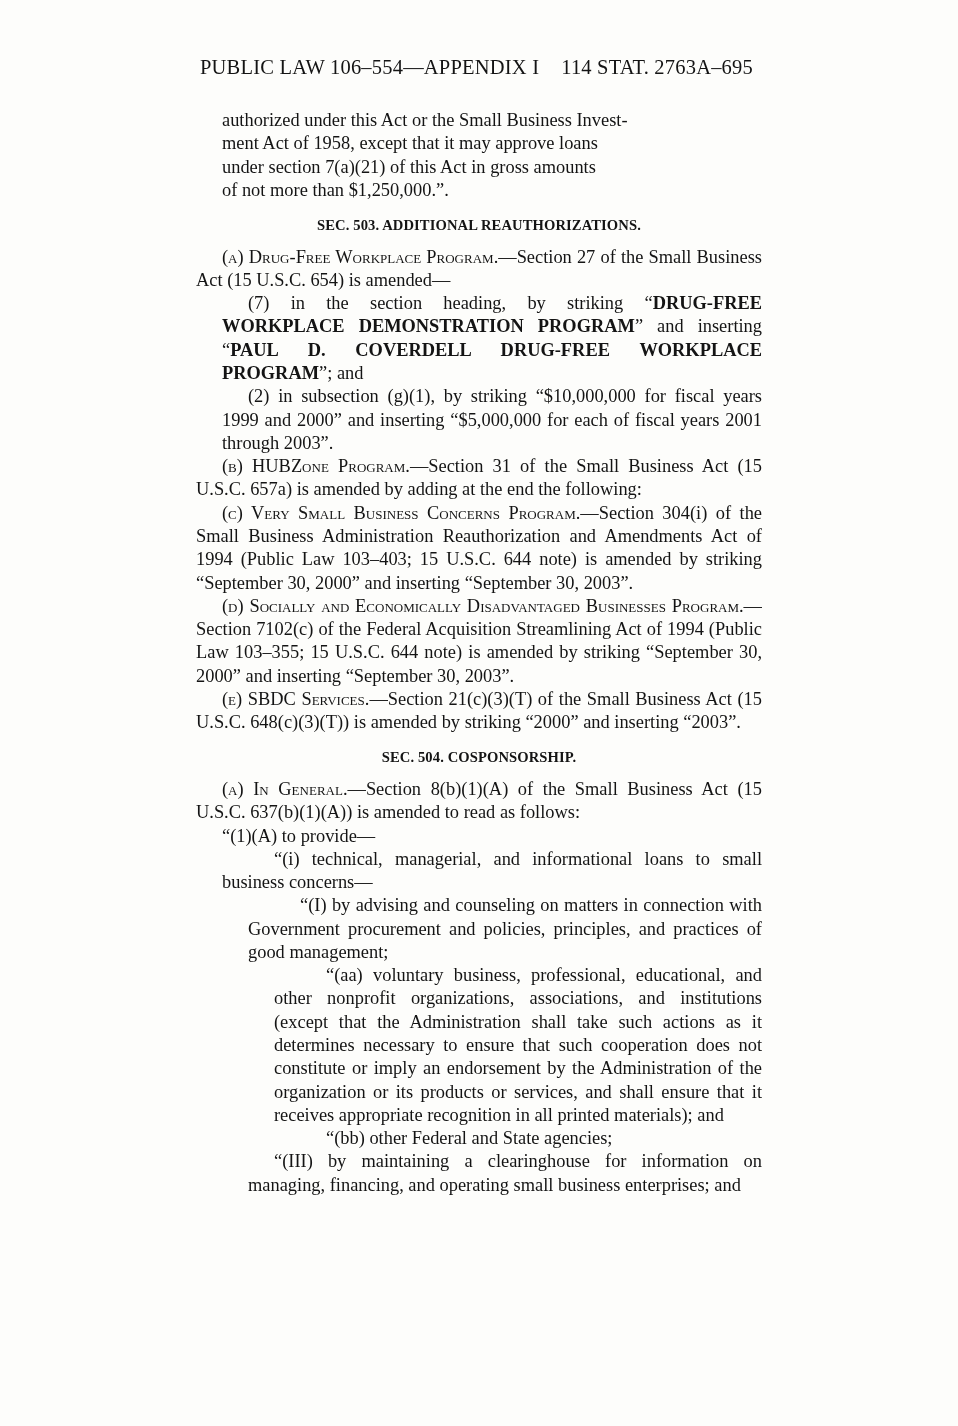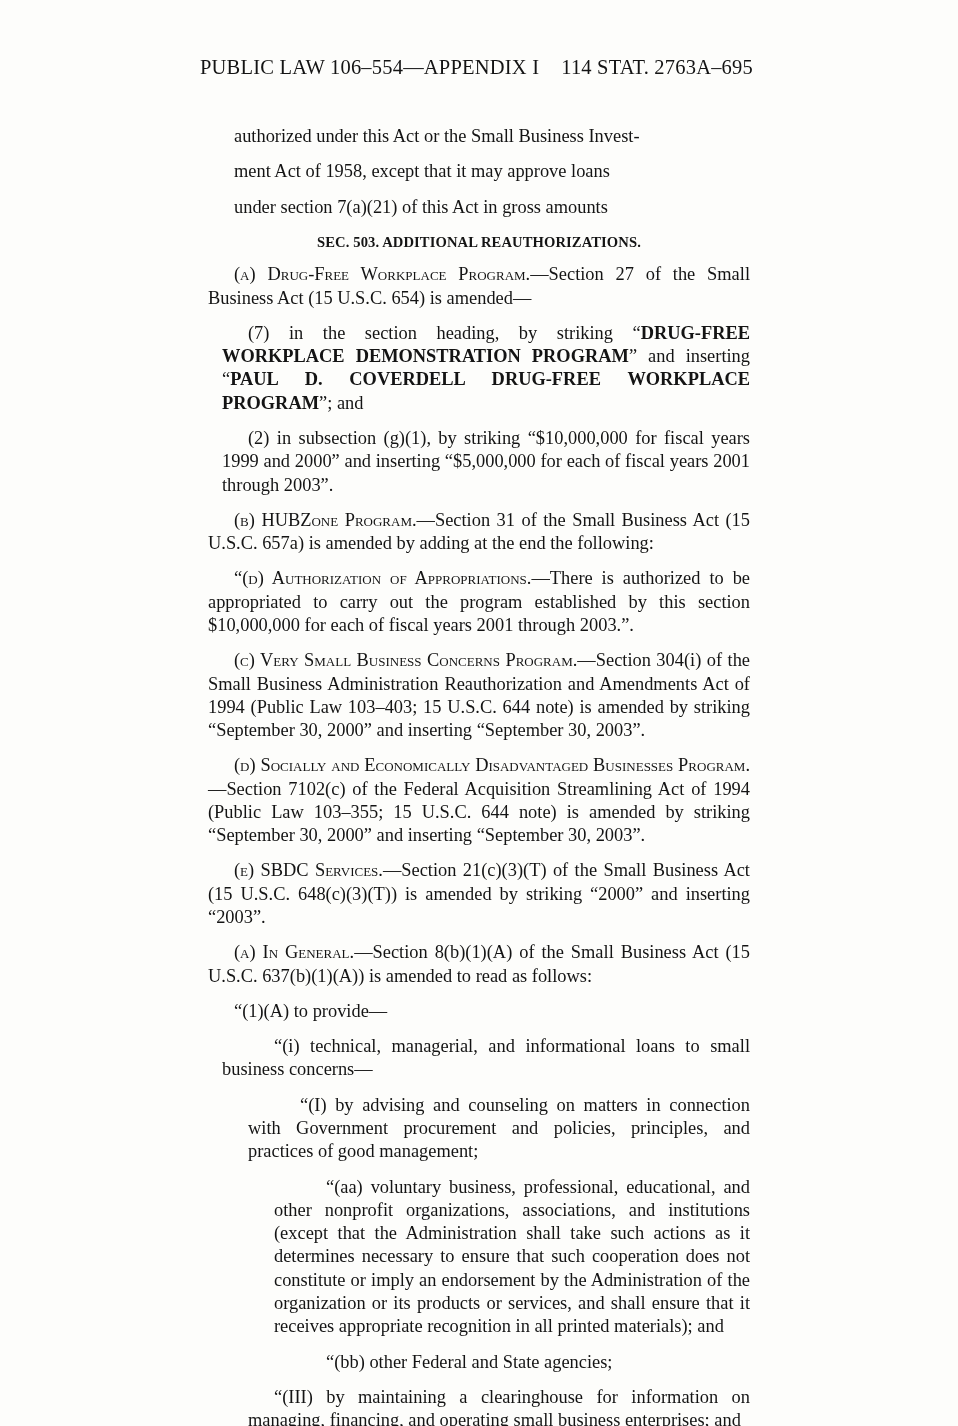--- a/index.html
+++ b/index.html
@@ -22,34 +22,34 @@
   .content {
     position: absolute;
     left: 196px;
     top: 56px;
     width: 566px;
   }
   .header {
     font-size: 20.5px;
     letter-spacing: 0.2px;
     white-space: nowrap;
-    margin-bottom: 46px;
+    margin-bottom: 30px;
     margin-left: 4px;
   }
   .header .stat {
     margin-left: 22px;
   }
   .body-text {
     font-size: 18.4px;
     line-height: 1.265;
     text-align: justify;
     text-justify: inter-word;
   }
   p {
-    margin: 12px;
+    margin: 0;
   }
   .ind-0 { text-indent: 0; }
   .ind-1 { text-indent: 26px; }
   .ind-2 { text-indent: 52px; }
   .hang-1 { margin-left: 26px; }
   .hang-2 { margin-left: 52px; }
   .hang-3 { margin-left: 78px; }
   .sec-head {
     font-size: 14.6px;
     font-weight: bold;
@@ -77,40 +77,41 @@
     <div class="header">
       <span>PUBLIC LAW 106–554—APPENDIX I</span><span class="stat">114 STAT. 2763A–695</span>
     </div>
 
     <div class="body-text">
 
       <div style="margin-left:26px;">
         <p class="ind-0">authorized under this Act or the Small Business Invest-</p>
         <p class="ind-0">ment Act of 1958, except that it may approve loans</p>
         <p class="ind-0">under section 7(a)(21) of this Act in gross amounts</p>
+        <p class="ind-0" style="text-align:left;">of not more than $1,250,000.”.</p>
       </div>
 
       <p class="sec-head">SEC. 503. ADDITIONAL REAUTHORIZATIONS.</p>
 
       <p class="ind-1"><span class="sc">(a) Drug-Free Workplace Program.</span><span>—Section 27 of the Small Business Act (15 U.S.C. 654) is amended—</span></p>
 
       <p class="ind-1 hang-1 gap-top" style="margin-top:0;"><span>(7) in the section heading, by striking “</span><span class="bold">DRUG-FREE WORKPLACE DEMONSTRATION PROGRAM</span><span>” and inserting “</span><span class="bold">PAUL D. COVERDELL DRUG-FREE WORKPLACE PROGRAM</span><span>”; and</span></p>
 
       <p class="ind-1 hang-1">(2) in subsection (g)(1), by striking “$10,000,000 for fiscal years 1999 and 2000” and inserting “$5,000,000 for each of fiscal years 2001 through 2003”.</p>
 
       <p class="ind-1"><span class="sc">(b) HUBZone Program.</span><span>—Section 31 of the Small Business Act (15 U.S.C. 657a) is amended by adding at the end the following:</span></p>
 
-      <p class="ind-1"><span class="sc">“(d) Authorization of Appropriations.</span><span>—There is authorized to be appropriated to carry out the program established by this section $10,000,000 for each of fiscal years 2001 through 2003.”.</span></p>
 
       <p class="ind-1"><span class="sc">(c) Very Small Business Concerns Program.</span><span>—Section 304(i) of the Small Business Administration Reauthorization and Amendments Act of 1994 (Public Law 103–403; 15 U.S.C. 644 note) is amended by striking “September 30, 2000” and inserting “September 30, 2003”.</span></p>
 
       <p class="ind-1"><span class="sc">(d) Socially and Economically Disadvantaged Businesses Program.</span><span>—Section 7102(c) of the Federal Acquisition Streamlining Act of 1994 (Public Law 103–355; 15 U.S.C. 644 note) is amended by striking “September 30, 2000” and inserting “September 30, 2003”.</span></p>
 
       <p class="ind-1"><span class="sc">(e) SBDC Services.</span><span>—Section 21(c)(3)(T) of the Small Business Act (15 U.S.C. 648(c)(3)(T)) is amended by striking “2000” and inserting “2003”.</span></p>
 
+      <p class="sec-head">SEC. 504. COSPONSORSHIP.</p>
 
       <p class="ind-1"><span class="sc">(a) In General.</span><span>—Section 8(b)(1)(A) of the Small Business Act (15 U.S.C. 637(b)(1)(A)) is amended to read as follows:</span></p>
 
       <p class="ind-1" style="text-align:left;">“(1)(A) to provide—</p>
 
       <p class="ind-2 hang-1">“(i) technical, managerial, and informational loans to small business concerns—</p>
 
       <p class="ind-2 hang-2">“(I) by advising and counseling on matters in connection with Government procurement and policies, principles, and practices of good management;</p>
 
 

